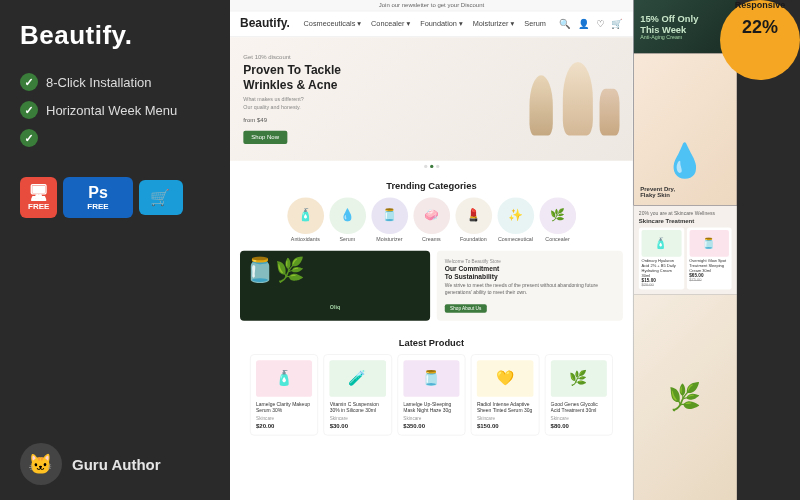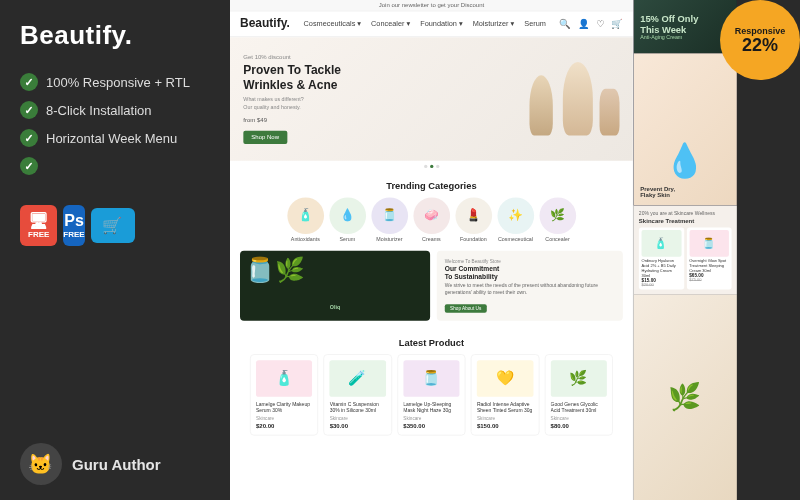--- a/index.html
+++ b/index.html
@@ -81,21 +81,21 @@
       display: flex;
       flex-direction: column;
       align-items: center;
       line-height: 1.2;
     }
 
     .badge-blue-ps {
       background: #1565c0;
       color: #fff;
       border-radius: 6px;
-      padding: 6px 0;
+      padding: 6px 24px;
       font-size: 10px;
       font-weight: 700;
       display: flex;
       flex-direction: column;
       align-items: center;
       line-height: 1.2;
     }
 
     .badge-opencart {
       background: #1a9cd8;
@@ -165,22 +165,23 @@
       position: absolute;
       top: 0;
       right: 0;
       width: 80px;
       height: 80px;
       background: #f5a623;
       border-radius: 50%;
       display: flex;
       flex-direction: column;
       align-items: center;
-      justify-content: center;
+      justify-content: flex-start;
       z-index: 10;
+      gap: 8px;
     }
 
     .resp-text-responsive {
       font-size: 9px;
       font-weight: 700;
       color: #1a1a1a;
     }
 
     .resp-text-percent {
       font-size: 18px;
@@ -575,24 +576,20 @@
       transform-origin: top left;
     }
   </style>
 </head>
 <body>
 
 <div class="sidebar">
   <div class="sidebar-title">Beautify.</div>
 
   <ul class="features-list">
-    <li>
-      <span class="check-icon"></span>
-      <span>100% Responsive + RTL</span>
-    </li>
     <li>
       <span class="check-icon"></span>
       <span>8-Click Installation</span>
     </li>
     <li>
       <span class="check-icon"></span>
       <span>Horizontal Week Menu</span>
     </li>
     <li>
       <span class="check-icon"></span>

